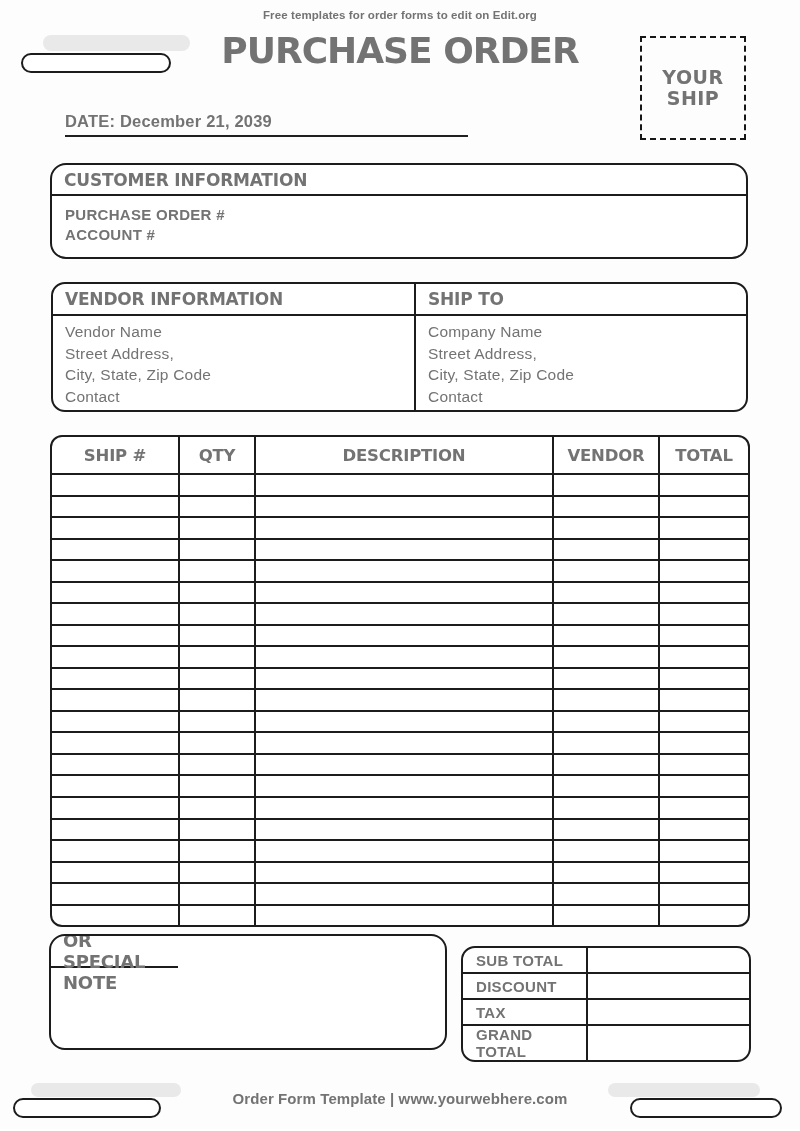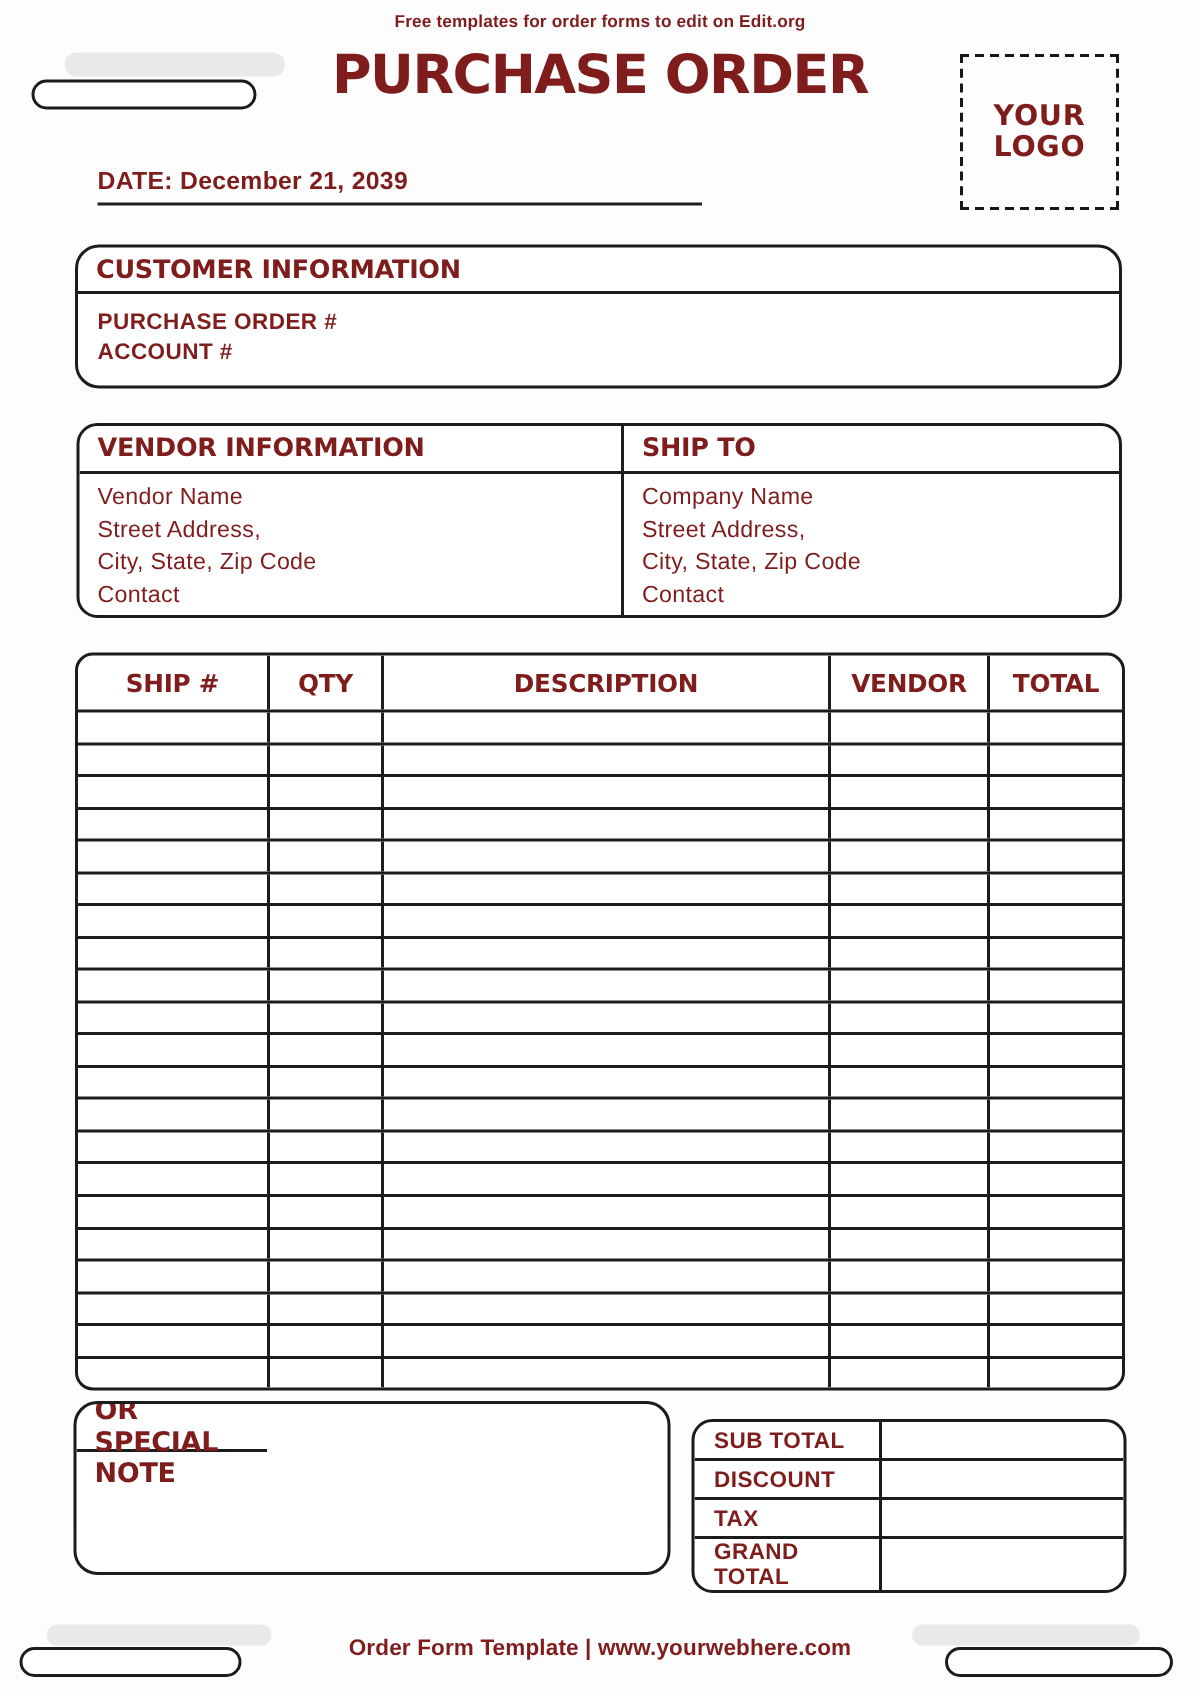--- a/index.html
+++ b/index.html
@@ -2,21 +2,21 @@
 <html><head>
 <meta charset="utf-8">
 <style>
   * { margin: 0; padding: 0; box-sizing: border-box; }
   html, body { background: #ffffff; }
   .page {
     position: relative;
     width: 800px;
     height: 1129px;
     background: #fdfdfd;
-    color: #7f1d1d;
+    color: #737373;
     font-family: "Liberation Sans", sans-serif;
     overflow: hidden;
   }
   .heading-font { font-family: "DejaVu Sans", sans-serif; font-weight: 900; }
 
   
   .tagline {
     position: absolute; top: 9px; left: 0; right: 0;
     text-align: center; font-size: 11.5px; font-weight: 700; letter-spacing: .1px;
   }
@@ -114,21 +114,21 @@
 
   <div class="tagline">Free templates for order forms to edit on Edit.org</div>
 
   <div class="pill gray pill-tl-gray"></div>
   <div class="pill outline pill-tl-outline"></div>
 
   <div class="title heading-font">PURCHASE ORDER</div>
 
   <div class="logo-box heading-font">
     <span>YOUR</span>
-    <span>LOGO</span>
+    <span>SHIP</span>
   </div>
 
   <div class="date-line">DATE: December 21, 2039</div>
 
   <div class="box customer-box">
     <div class="box-header">
       <span>CUSTOMER INFORMATION</span>
     </div>
     <div class="customer-body">
       <div>PURCHASE ORDER #</div>

